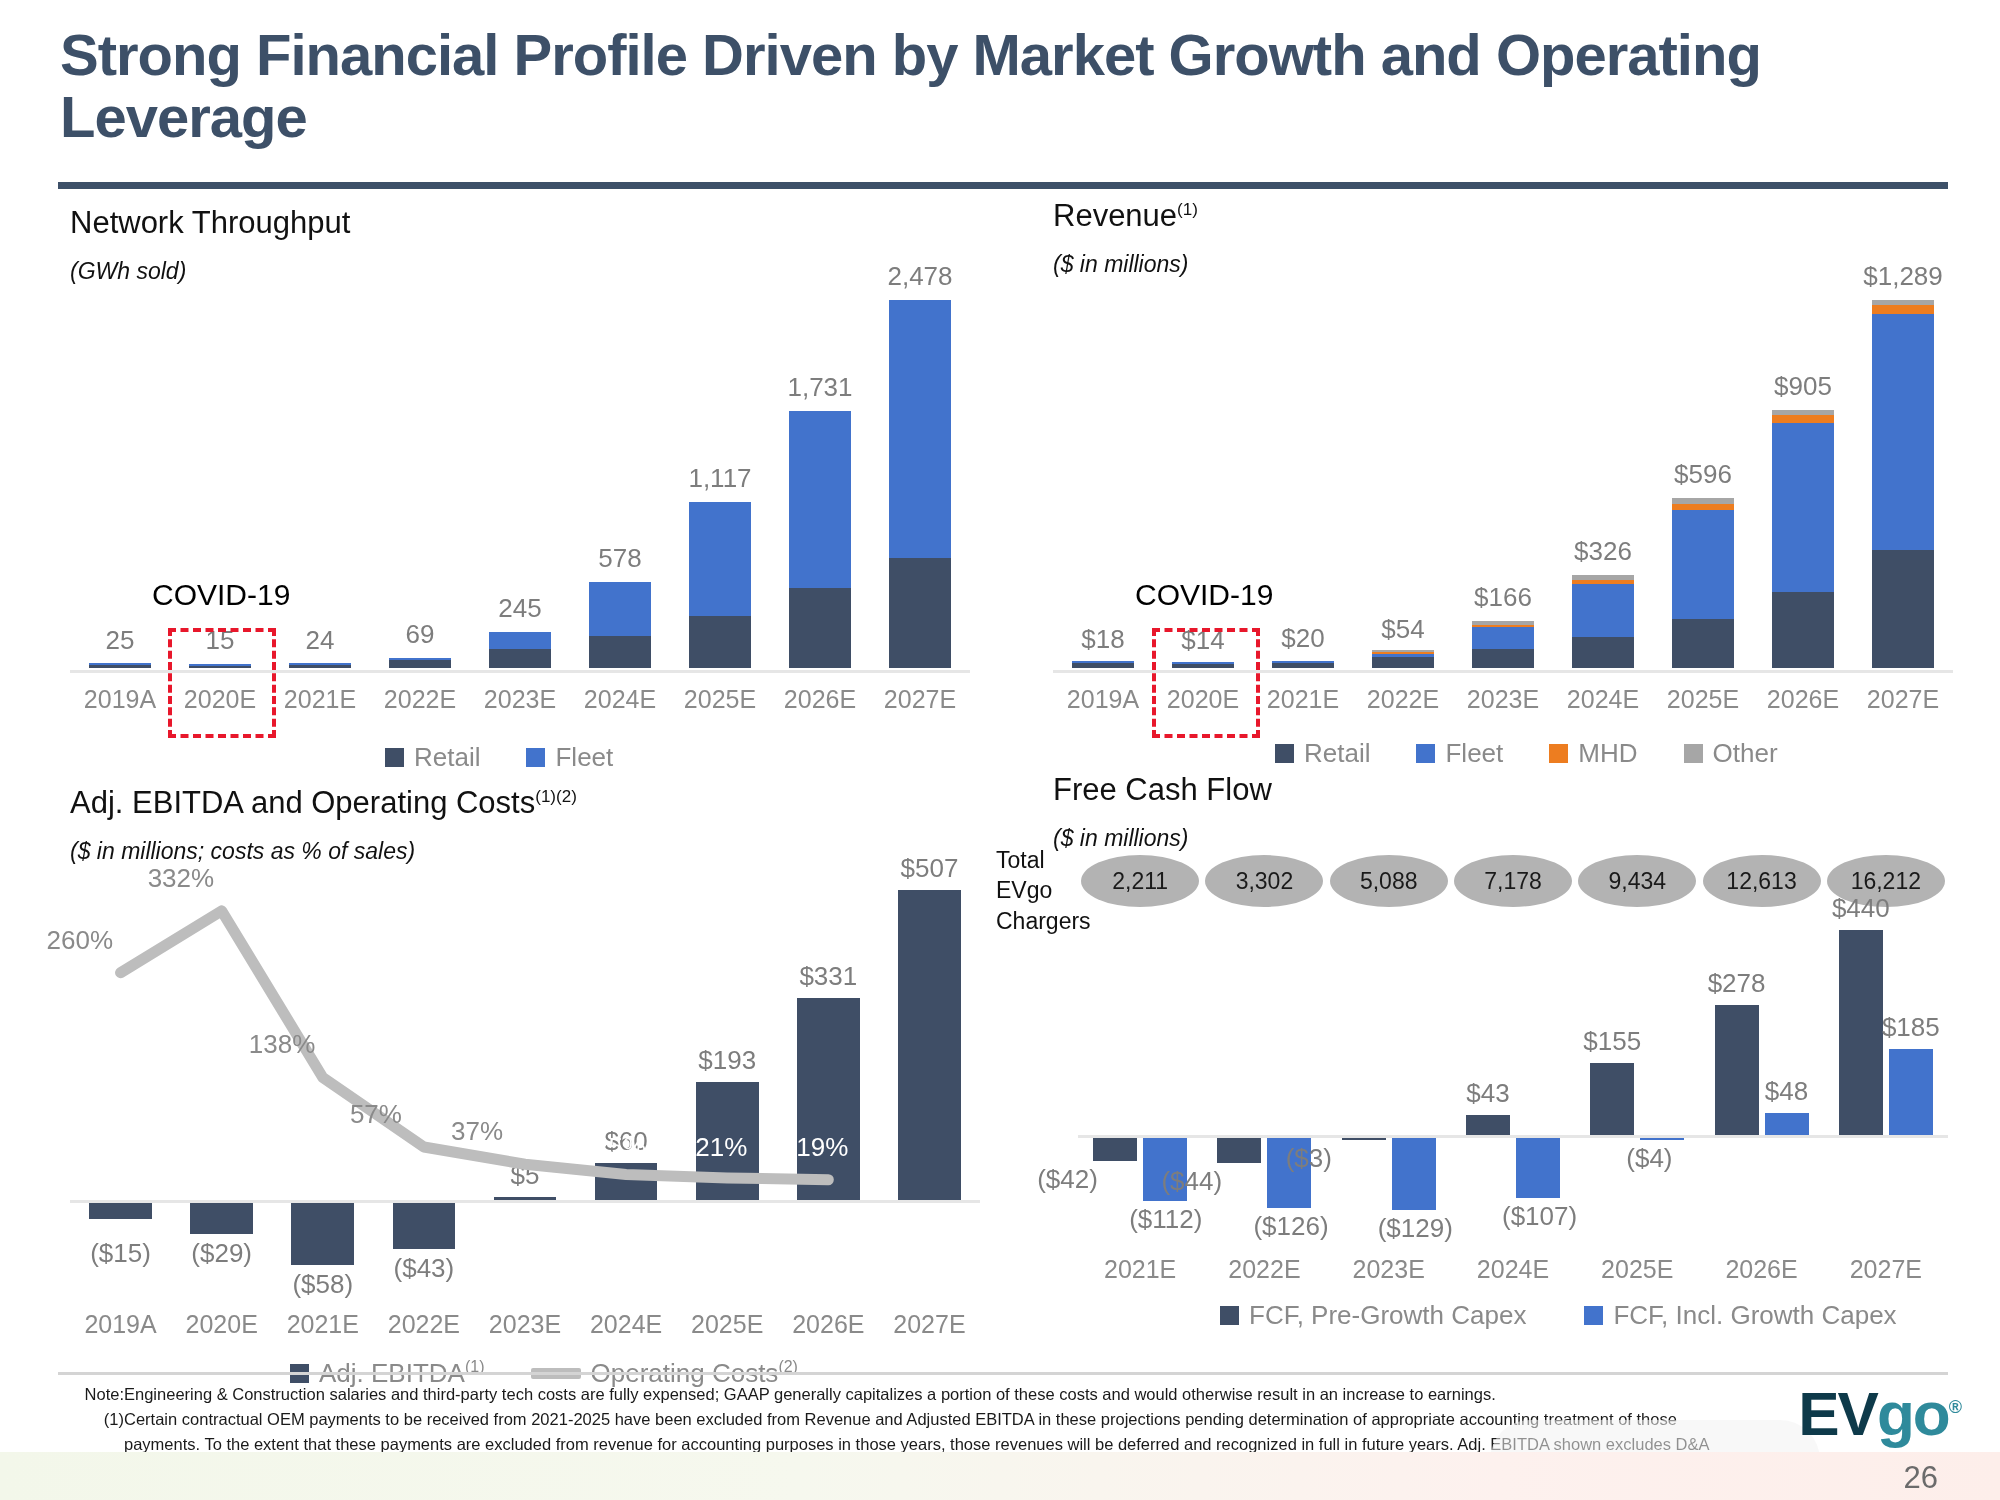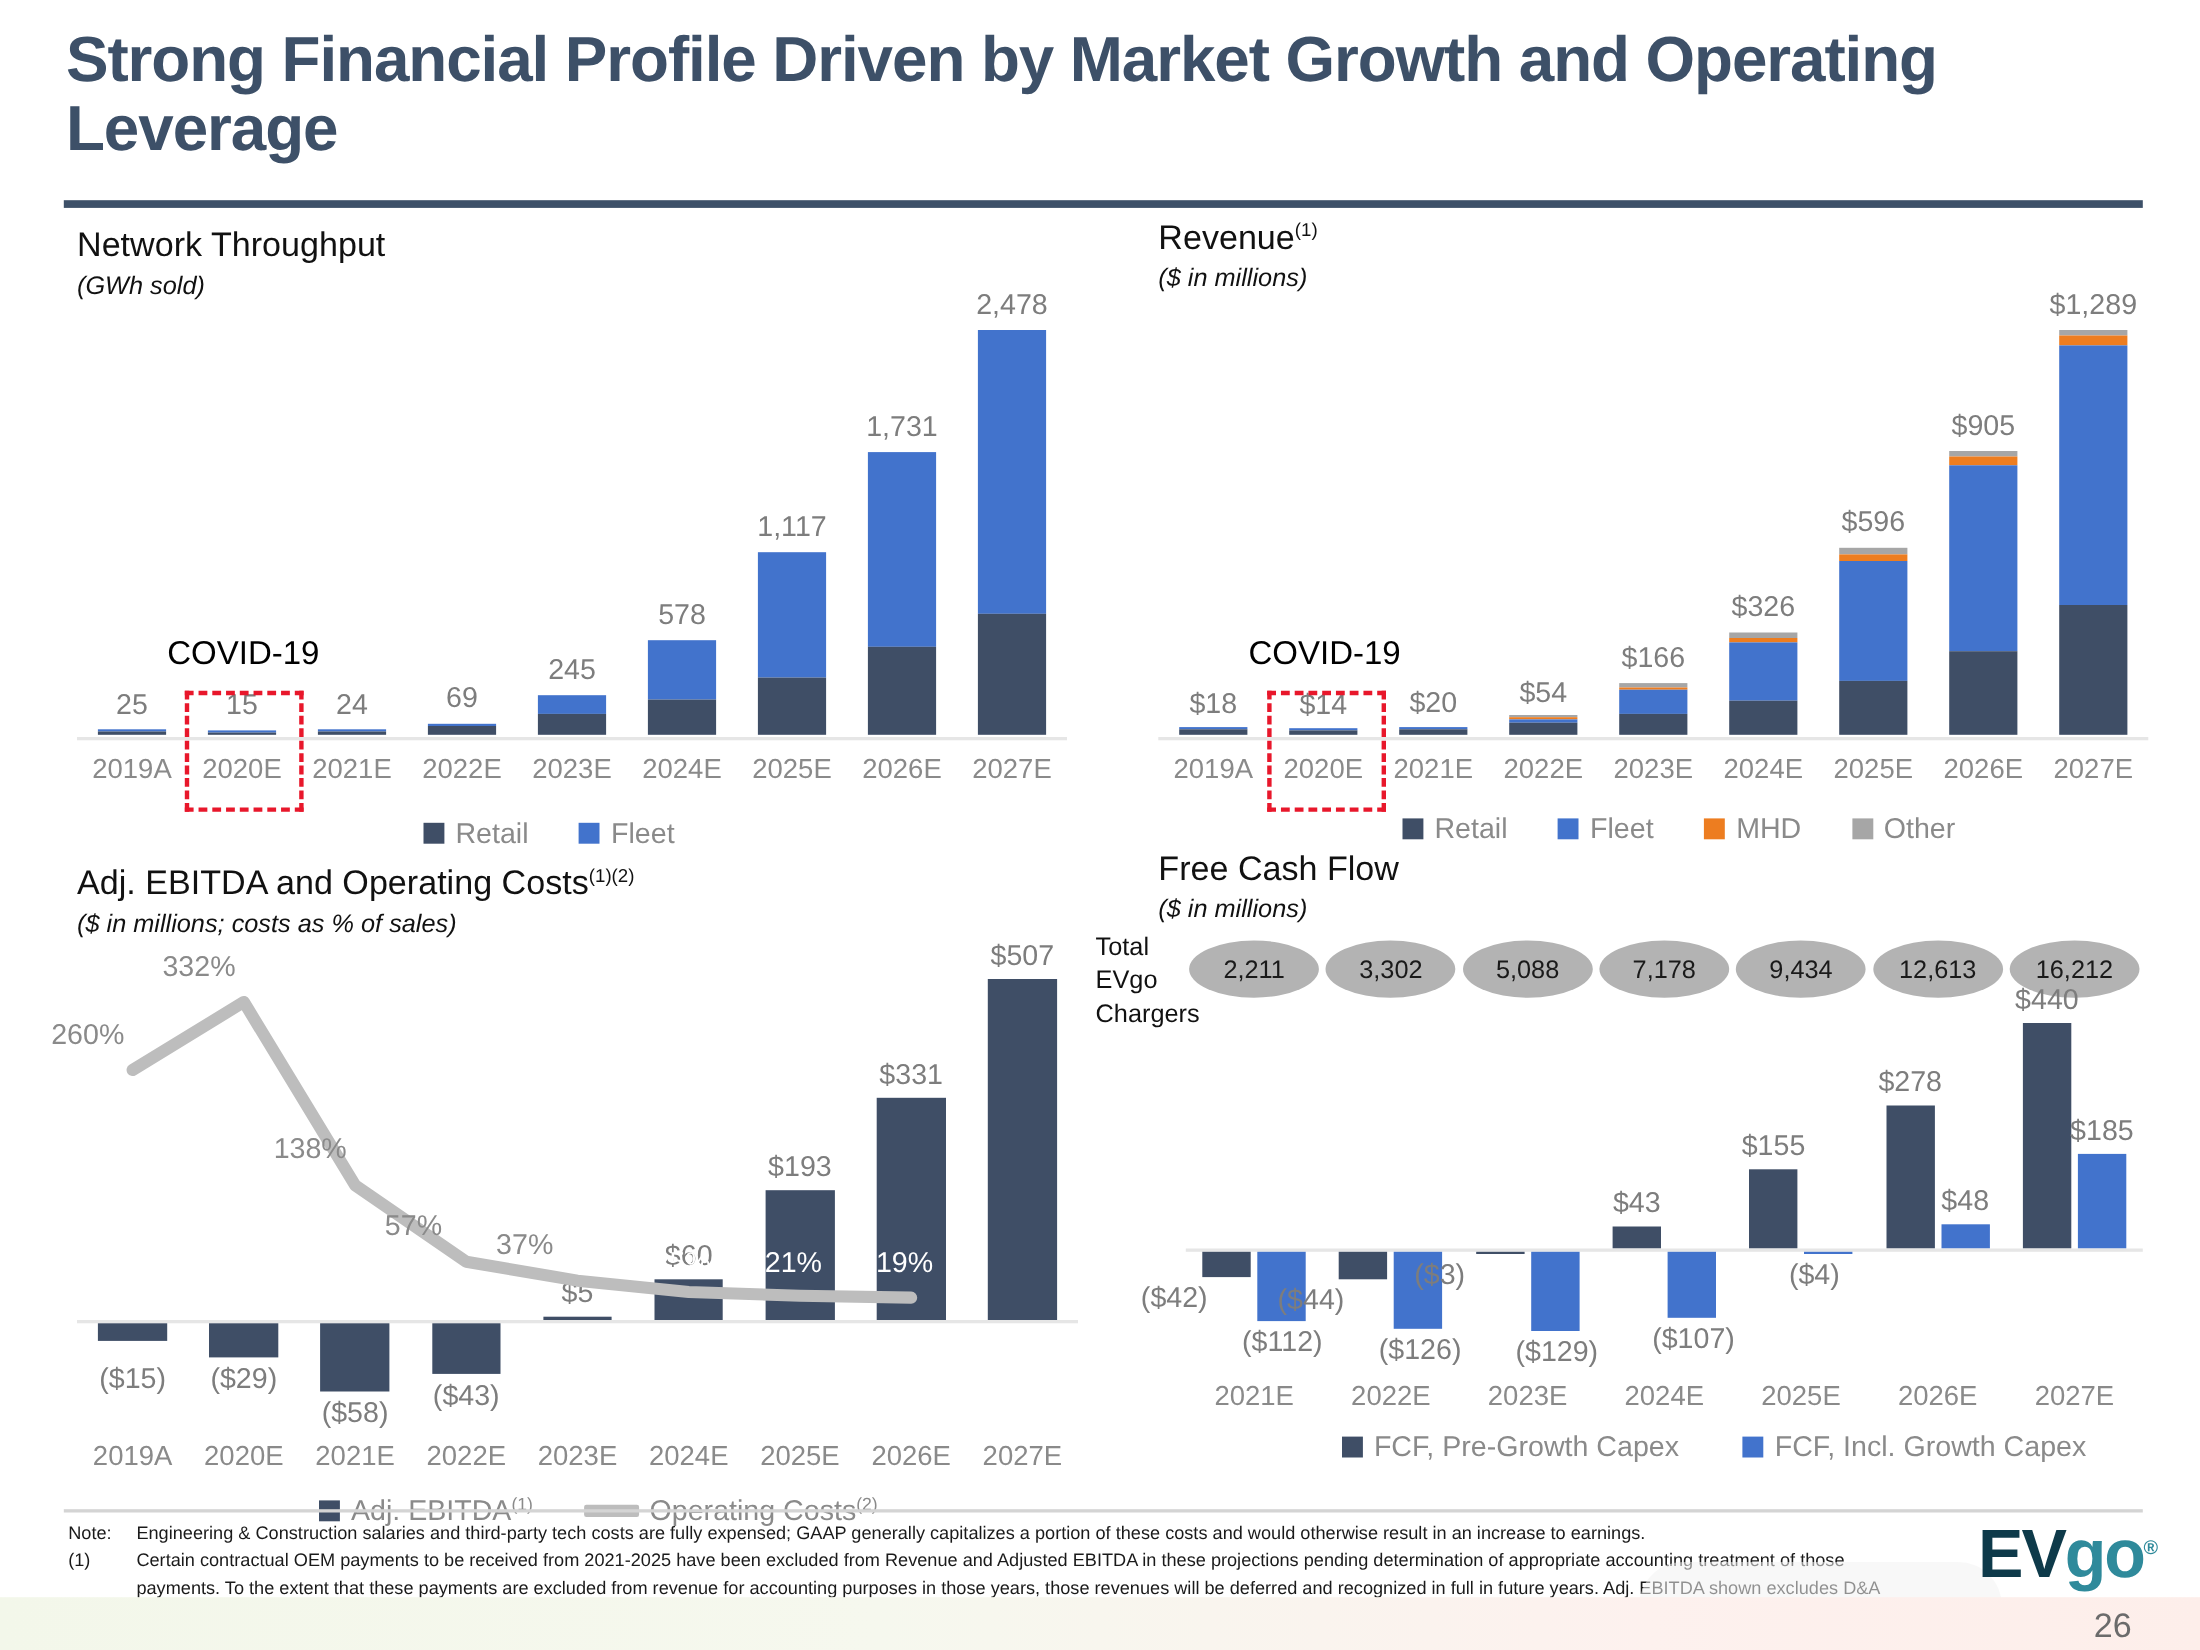--- a/index.html
+++ b/index.html
@@ -19,21 +19,21 @@
   }
   .title-rule {
     position: absolute; left: 58px; top: 182px; width: 1890px; height: 7px;
     background: #3d5068;
   }
 
   
   .panel { position: absolute; }
   .panel-title { font-size: 31px; color: #111; font-weight: 400; white-space: nowrap; }
   .panel-title sup { font-size: 17px; vertical-align: super; }
-  .panel-sub { font-size: 23px; color: #111; font-style: italic; margin-top: 5px; }
+  .panel-sub { font-size: 23px; color: #111; font-style: italic; margin-top: 17px; }
 
   
   .chart { position: absolute; }
   .axis-line { position: absolute; left: 0; right: 0; height: 3px; background: #e6e6e6; }
   .cats { position: absolute; left: 0; right: 0; display: flex; }
   .cat { flex: 1; text-align: center; font-size: 25px; color: #8a8a8a; }
 
   .bars { position: absolute; left: 0; right: 0; display: flex; align-items: flex-end; }
   .slot { flex: 1; display: flex; flex-direction: column; align-items: center; justify-content: flex-end; height: 100%; position: relative; }
   .bar { width: 62%; display: flex; flex-direction: column; justify-content: flex-end; }
@@ -68,21 +68,21 @@
     background: #b3b3b3; color: #1a1a1a; font-size: 23px;
     border-radius: 50%; width: 118px; height: 52px;
     display: flex; align-items: center; justify-content: center;
   }
   .pill-caption { position: absolute; font-size: 23px; color: #111; line-height: 1.32; }
 
   
   .foot-rule { position: absolute; left: 58px; top: 1372px; width: 1890px; height: 3px; background: #d4d4d4; }
   .footnotes { position: absolute; left: 62px; top: 1382px; width: 1680px; font-size: 16.5px; color: #1a1a1a; line-height: 1.52; }
   .fn-row { display: flex; gap: 0; }
-  .fn-tag { width: 62px; flex: none; }
+  .fn-tag { width: 62px; flex: none; text-align: right; }
   .fn-txt { flex: 1; }
 
   
   .logo { position: absolute; right: 40px; top: 1378px; font-size: 62px; font-weight: 700; letter-spacing: -2px; }
   .logo .ev { color: #0e3a4a; }
   .logo .go { color: #2f8a9b; }
   .logo .reg { font-size: 18px; vertical-align: super; color: #2f8a9b; }
   .page-band { position: absolute; left: 0; right: 0; top: 1452px; height: 48px;
     background: linear-gradient(90deg,#f3f7ea 0%, #f6f8ee 40%, #fdf1ee 75%, #fdeeea 100%); }
   .page-num { position: absolute; right: 62px; top: 1460px; font-size: 31px; color: #6b6b6b; }

